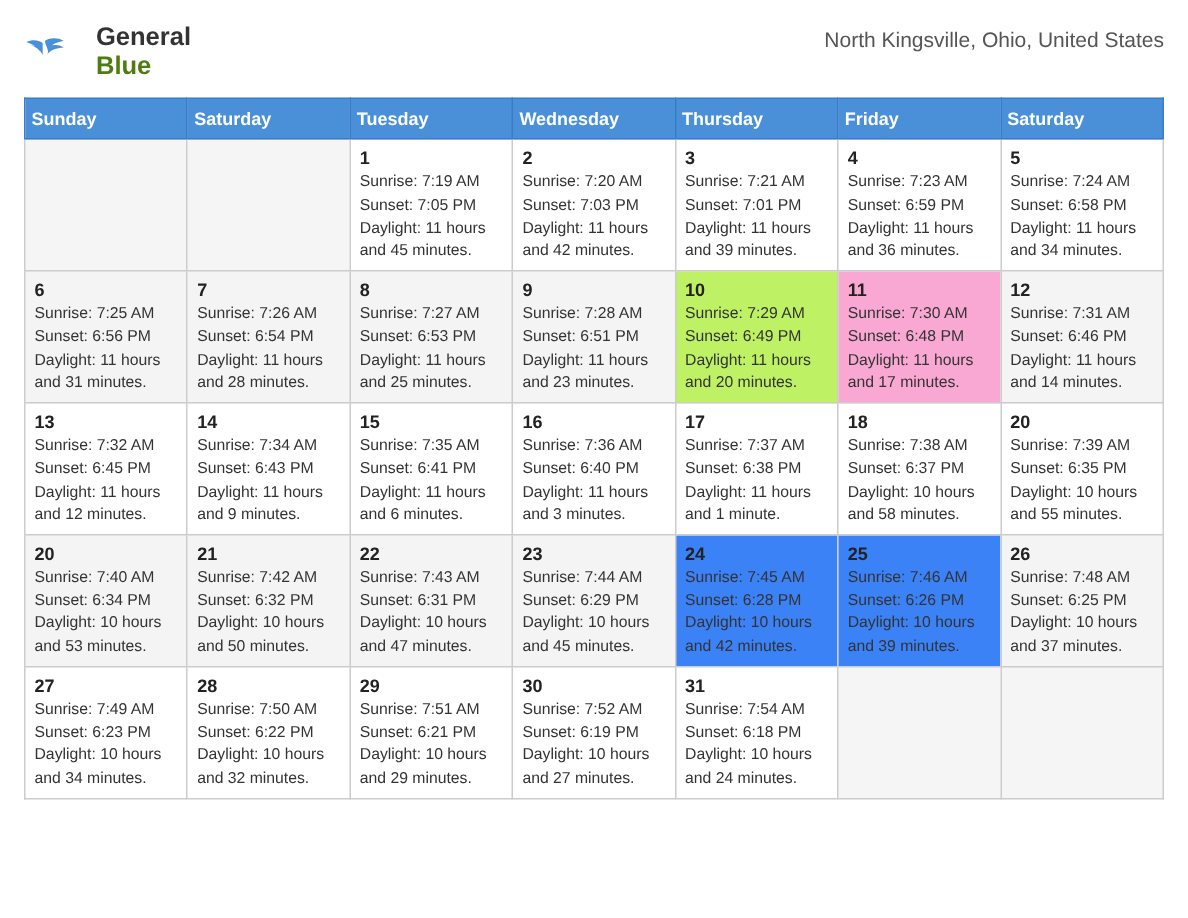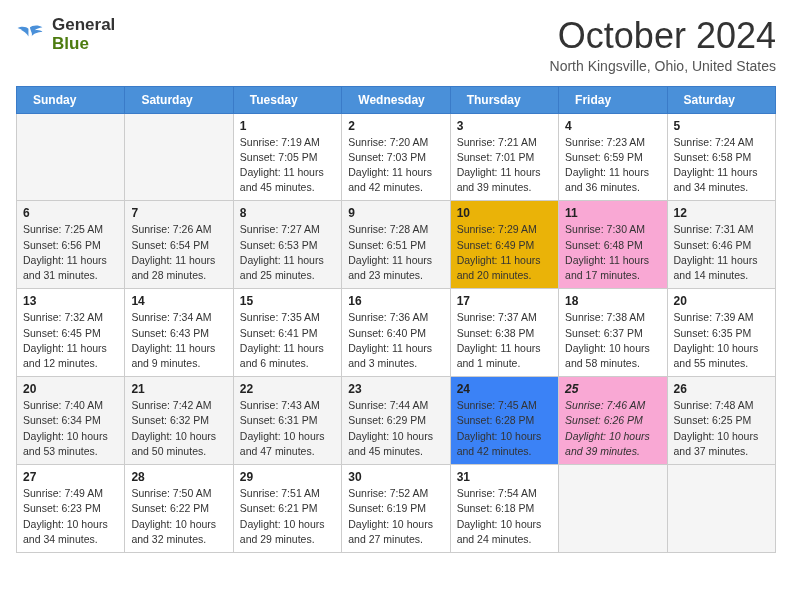--- a/index.html
+++ b/index.html
@@ -12,21 +12,21 @@
     }
     .header {
       display: flex;
       justify-content: space-between;
       align-items: flex-start;
       margin-bottom: 12px;
     }
     .logo {
       display: flex;
       align-items: center;
-      gap: 8px;
+      gap: 20px;
     }
     .logo-bird {
       width: 28px;
       height: 22px;
     }
     .title-area {
       text-align: right;
     }
     .month-title {
       font-size: 36px;
@@ -41,21 +41,21 @@
     }
     .calendar {
       width: 100%;
       border-collapse: collapse;
       font-size: 11px;
     }
     .calendar th {
       background-color: #4a90d9;
       color: #fff;
       text-align: left;
-      padding: 6px 16px;
+      padding: 6px 4px;
       font-size: 12px;
       font-weight: bold;
       border: 1px solid #3a7bc8;
     }
     .calendar td {
       border: 1px solid #ccc;
       vertical-align: top;
       padding: 5px 6px;
       width: 108px;
       min-height: 70px;
@@ -88,21 +88,20 @@
     <svg class="logo-bird" viewBox="0 0 36 28" fill="none" xmlns="http://www.w3.org/2000/svg">
       <path d="M18 4 C20 2, 28 0, 34 4 C30 5, 26 6, 24 8 C28 7, 32 8, 34 10 C28 10, 22 12, 20 16 C22 12, 18 8, 18 4Z" fill="#4a90d9"></path>
       <path d="M16 6 C14 4, 8 2, 2 5 C8 7, 12 10, 14 14 C12 10, 10 8, 6 8 C10 9, 14 12, 16 16 C16 12, 16 8, 16 6Z" fill="#4a90d9"></path>
     </svg>
     <div style="display:flex;flex-direction:column;line-height:1.1;">
       <span style="font-size:17px;font-weight:bold;color:#333;">General</span>
       <span style="font-size:17px;font-weight:bold;color:#4d7c0f;">Blue</span>
     </div>
   </div>
   <div class="title-area">
-    <div class="month-title">October 2024</div>
     <div class="location">North Kingsville, Ohio, United States</div>
   </div>
 </div>
 
 <table class="calendar">
   <thead>
     <tr>
     <th>Sunday</th>
         <th>Saturday</th>
         <th>Tuesday</th>
@@ -147,21 +146,21 @@
           <div class="day-info">Sunrise: 7:26 AM<br>Sunset: 6:54 PM<br>Daylight: 11 hours and 28 minutes.</div>
         </td>
         <td style="background: rgb(244, 244, 244);">
           <span class="day-number">8</span>
           <div class="day-info">Sunrise: 7:27 AM<br>Sunset: 6:53 PM<br>Daylight: 11 hours and 25 minutes.</div>
         </td>
         <td style="background: rgb(244, 244, 244);">
           <span class="day-number">9</span>
           <div class="day-info">Sunrise: 7:28 AM<br>Sunset: 6:51 PM<br>Daylight: 11 hours and 23 minutes.</div>
         </td>
-        <td style="background: #eab308;">
+        <td style="background: #bef264;">
           <span class="day-number">10</span>
           <div class="day-info">Sunrise: 7:29 AM<br>Sunset: 6:49 PM<br>Daylight: 11 hours and 20 minutes.</div>
         </td>
         <td style="background: #f9a8d4;">
           <span class="day-number">11</span>
           <div class="day-info">Sunrise: 7:30 AM<br>Sunset: 6:48 PM<br>Daylight: 11 hours and 17 minutes.</div>
         </td>
         <td style="background: rgb(244, 244, 244);">
           <span class="day-number">12</span>
           <div class="day-info">Sunrise: 7:31 AM<br>Sunset: 6:46 PM<br>Daylight: 11 hours and 14 minutes.</div>
@@ -211,21 +210,21 @@
           <div class="day-info">Sunrise: 7:43 AM<br>Sunset: 6:31 PM<br>Daylight: 10 hours and 47 minutes.</div>
         </td>
         <td style="background: rgb(244, 244, 244);">
           <span class="day-number">23</span>
           <div class="day-info">Sunrise: 7:44 AM<br>Sunset: 6:29 PM<br>Daylight: 10 hours and 45 minutes.</div>
         </td>
         <td style="background: #3b82f6;">
           <span class="day-number">24</span>
           <div class="day-info">Sunrise: 7:45 AM<br>Sunset: 6:28 PM<br>Daylight: 10 hours and 42 minutes.</div>
         </td>
-        <td style="background: #f9a8d4; font-style: italic;">
+        <td style="background: #3b82f6;">
           <span class="day-number">25</span>
           <div class="day-info">Sunrise: 7:46 AM<br>Sunset: 6:26 PM<br>Daylight: 10 hours and 39 minutes.</div>
         </td>
         <td style="background: rgb(244, 244, 244); margin-left: 27px;">
           <span class="day-number">26</span>
           <div class="day-info">Sunrise: 7:48 AM<br>Sunset: 6:25 PM<br>Daylight: 10 hours and 37 minutes.</div>
         </td>
       </tr>
       <tr>
         <td>

